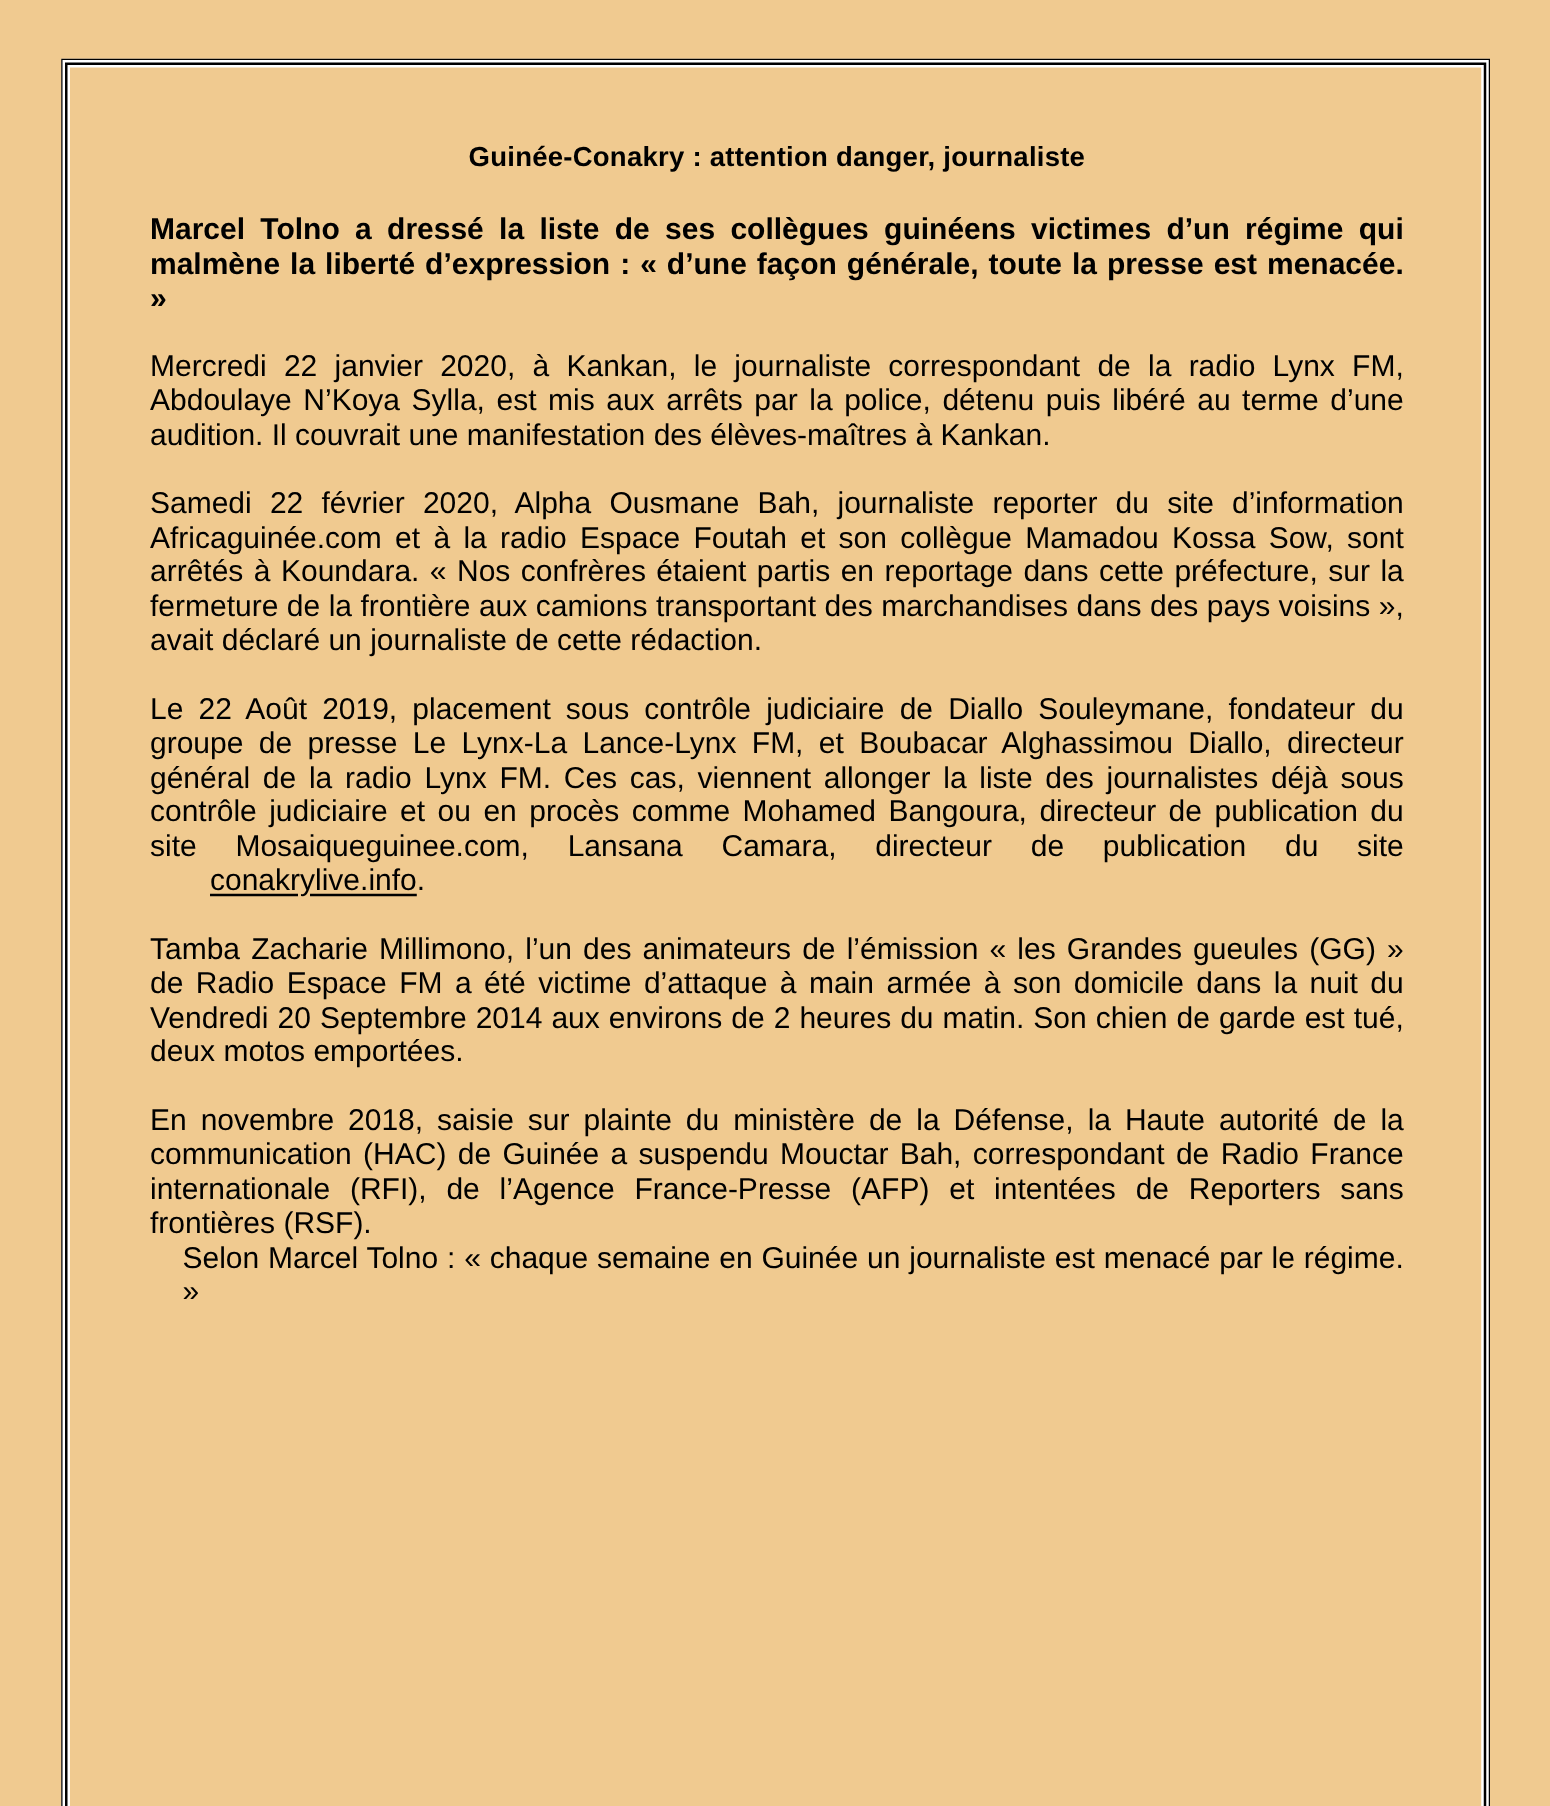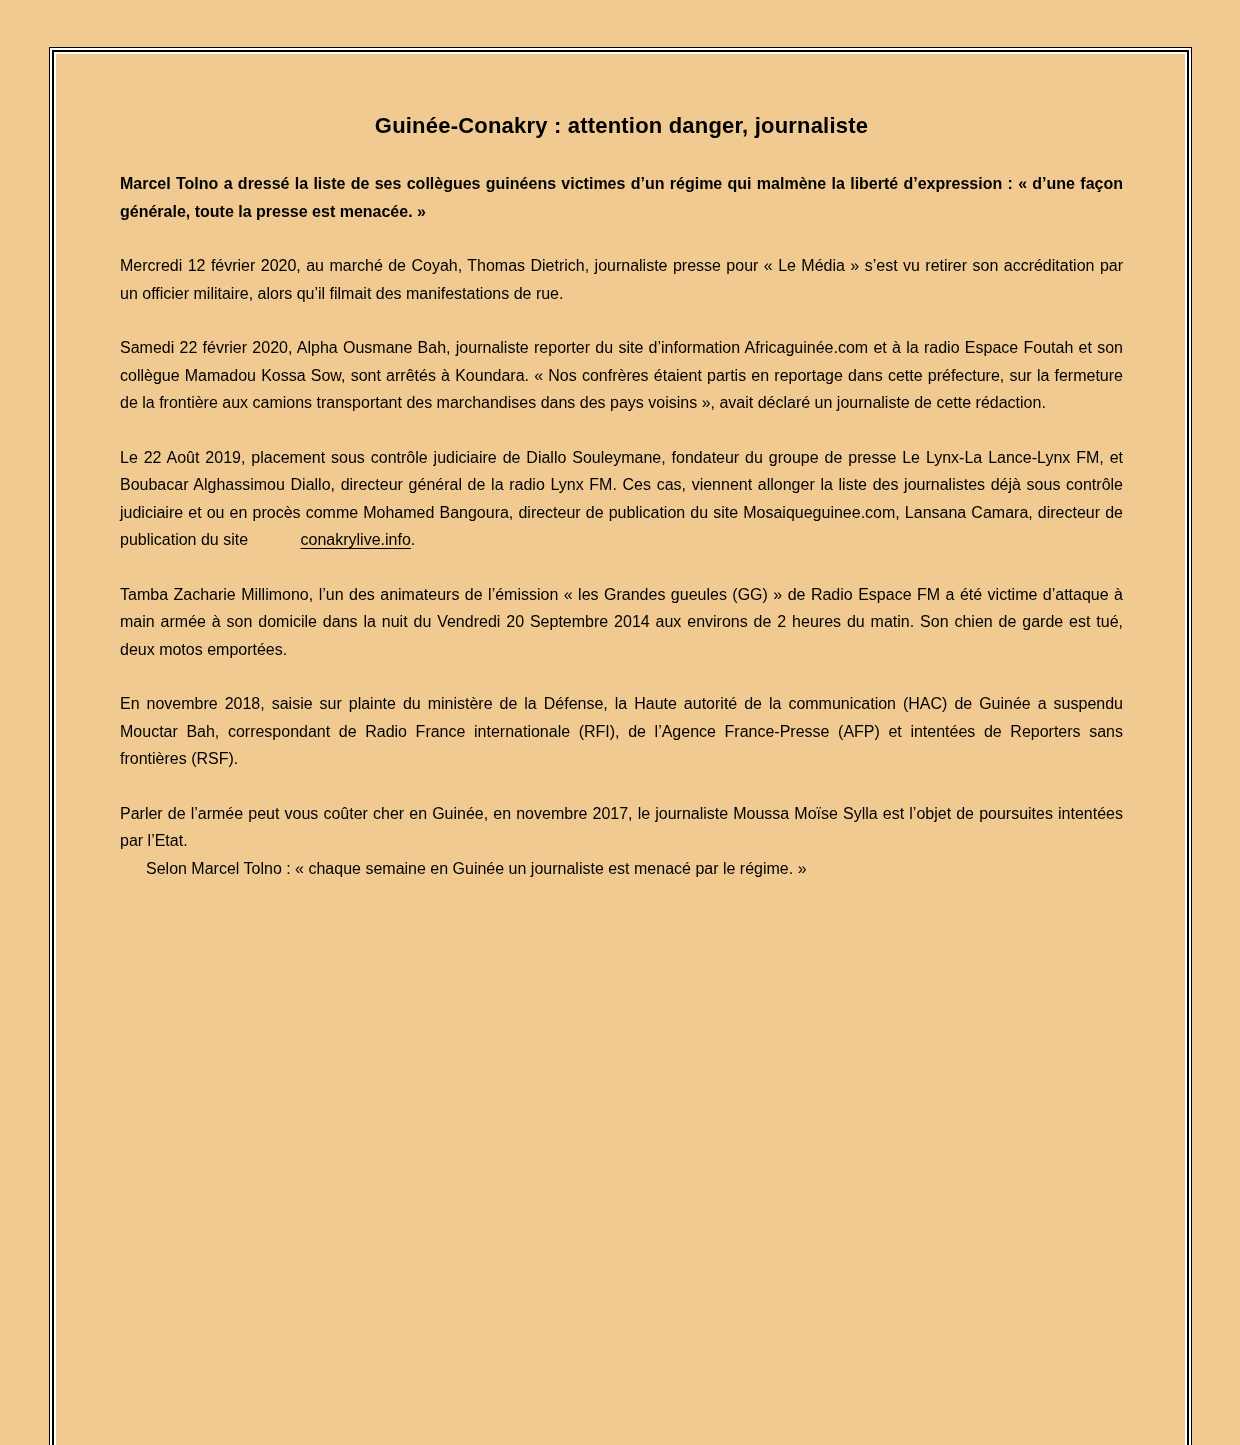--- a/index.html
+++ b/index.html
@@ -45,21 +45,21 @@
   .doc-title {
     margin: 0 0 30px 0;
     font-size: 22px;
     font-weight: bold;
     line-height: 28px;
     text-align: center;
     letter-spacing: 0.2px;
   }
   .para {
     margin: 27px 0 0 0;
-    font-size: 16px;
+    font-size: 24px;
     line-height: 27.5px;
     text-align: justify;
   }
   .para.intro {
     margin-top: 0;
     font-weight: bold;
   }
   .para.tight {
     margin-top: 0;
     margin-left: 26px;
@@ -77,33 +77,32 @@
 <div class="page">
   <div class="frame-outer">
     <div class="frame-mid">
       <div class="frame-content">
 
         <h1 class="doc-title">Guinée-Conakry : attention danger, journaliste</h1>
 
         <p class="para intro">Marcel Tolno a dressé la liste de ses collègues guinéens victimes d’un régime qui malmène la liberté d’expression : « d’une façon générale, toute la presse est menacée. »</p>
 
 
+        <p class="para">Mercredi 22 janvier 2020, à Kankan, le journaliste correspondant de la radio Lynx FM, Abdoulaye N’Koya Sylla, est mis aux arrêts par la police, détenu puis libéré au terme d’une audition. Il couvrait une manifestation des élèves-maîtres à Kankan.</p>
 
-        <p class="para">Mercredi 12 février 2020, au marché de Coyah, Thomas Dietrich, journaliste presse pour « Le Média » s’est vu retirer son accréditation par un officier militaire, alors qu’il filmait des manifestations de rue.</p>
 
 
 
         <p class="para">Samedi 22 février 2020, Alpha Ousmane Bah, journaliste reporter du site d’information Africaguinée.com et à la radio Espace Foutah et son collègue Mamadou Kossa Sow, sont arrêtés à Koundara. « Nos confrères étaient partis en reportage dans cette préfecture, sur la fermeture de la frontière aux camions transportant des marchandises dans des pays voisins », avait déclaré un journaliste de cette rédaction.</p>
 
         <p class="para"><span>Le 22 Août 2019, placement sous contrôle judiciaire de Diallo Souleymane, fondateur du groupe de presse Le Lynx-La Lance-Lynx FM, et Boubacar Alghassimou Diallo, directeur général de la radio Lynx FM. Ces cas, viennent allonger la liste des journalistes déjà sous contrôle judiciaire et ou en procès comme Mohamed Bangoura, directeur de publication du site Mosaiqueguinee.com, Lansana Camara, directeur de publication du site </span><span class="doc-link">conakrylive.info</span><span>.</span></p>
 
         <p class="para">Tamba Zacharie Millimono, l’un des animateurs de l’émission « les Grandes gueules (GG) » de Radio Espace FM a été victime d’attaque à main armée à son domicile dans la nuit du Vendredi 20 Septembre 2014 aux environs de 2 heures du matin. Son chien de garde est tué, deux motos emportées.</p>
 
         <p class="para">En novembre 2018, saisie sur plainte du ministère de la Défense, la Haute autorité de la communication (HAC) de Guinée a suspendu Mouctar Bah, correspondant de Radio France internationale (RFI), de l’Agence France-Presse (AFP) et intentées de Reporters sans frontières (RSF).</p>
 
-        <p class="para">Parler de l’armée peut vous coûter cher en Guinée, en novembre 2017, le journaliste Moussa Moïse Sylla est l’objet de poursuites intentées par l’Etat.</p>
 
         <p class="para tight">Selon Marcel Tolno : « chaque semaine en Guinée un journaliste est menacé par le régime. »</p>
 
       </div>
     </div>
   </div>
 </div>
 
 </body></html>

